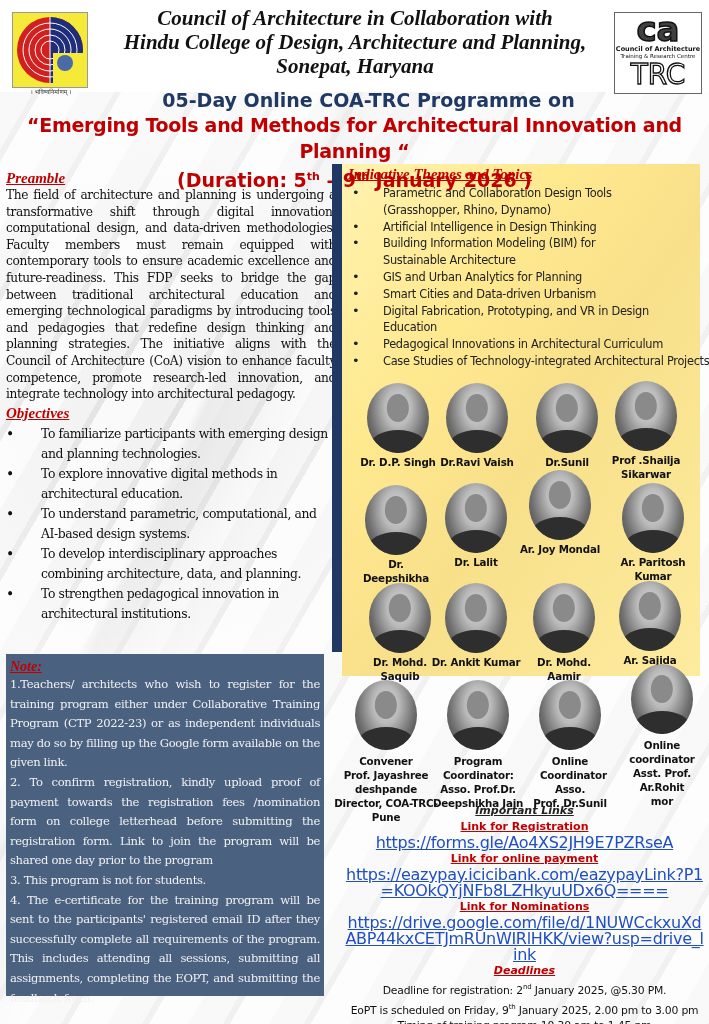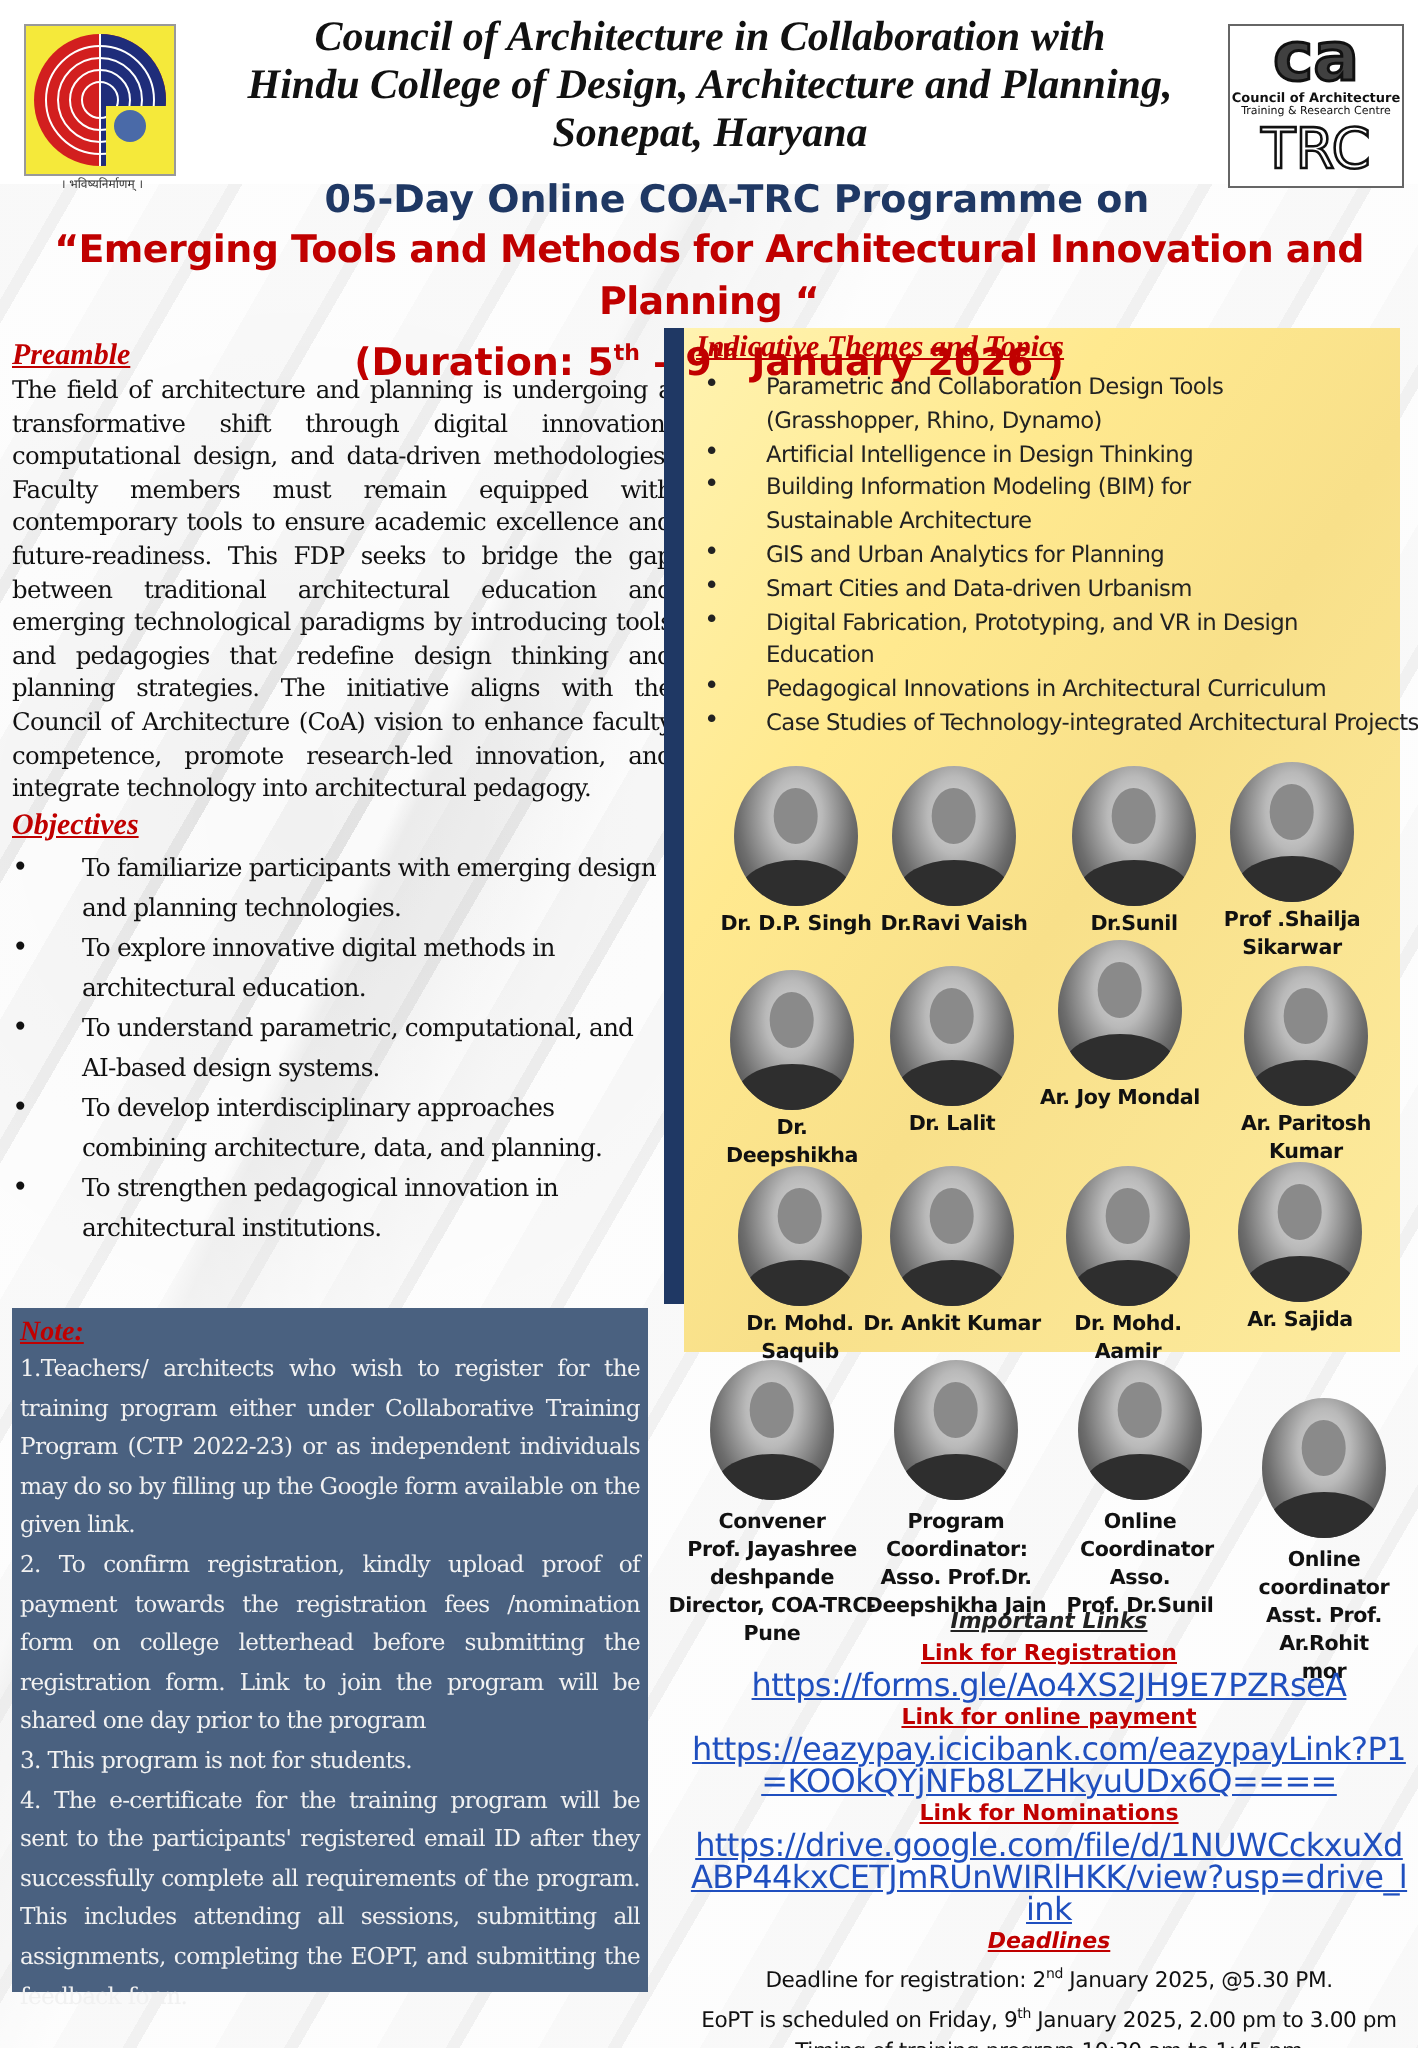--- a/index.html
+++ b/index.html
@@ -254,21 +254,21 @@
 <div class="person" style="left:430px;top:680px;width:96px;">
   <div class="photo"></div>
   <div class="role" style="margin-top:4px;width:70px;margin-left:auto;margin-right:auto;">Program Coordinator:</div>
   <div class="role">Asso. Prof.Dr. Deepshikha Jain</div>
 </div>
 <div class="person" style="left:520px;top:680px;width:100px;">
   <div class="photo"></div>
   <div class="role" style="margin-top:4px;width:60px;margin-left:auto;margin-right:auto;">Online Coordinator Asso.</div>
   <div class="role">Prof. Dr.Sunil</div>
 </div>
-<div class="person" style="left:620px;top:699px;width:84px;">
+<div class="person" style="left:620px;top:664px;width:84px;">
   <div class="photo"></div>
   <div class="role" style="margin-top:4px;width:70px;margin-left:auto;margin-right:auto;">Online coordinator</div>
   <div class="role" style="width:70px;margin-left:auto;margin-right:auto;">Asst. Prof. Ar.Rohit mor</div>
 </div>
 
 <div class="links">
   <div class="imp">Important Links</div>
   <div class="lhead">Link for Registration</div>
   <div class="lurl">https://forms.gle/Ao4XS2JH9E7PZRseA</div>
   <div class="lhead">Link for online payment</div>

